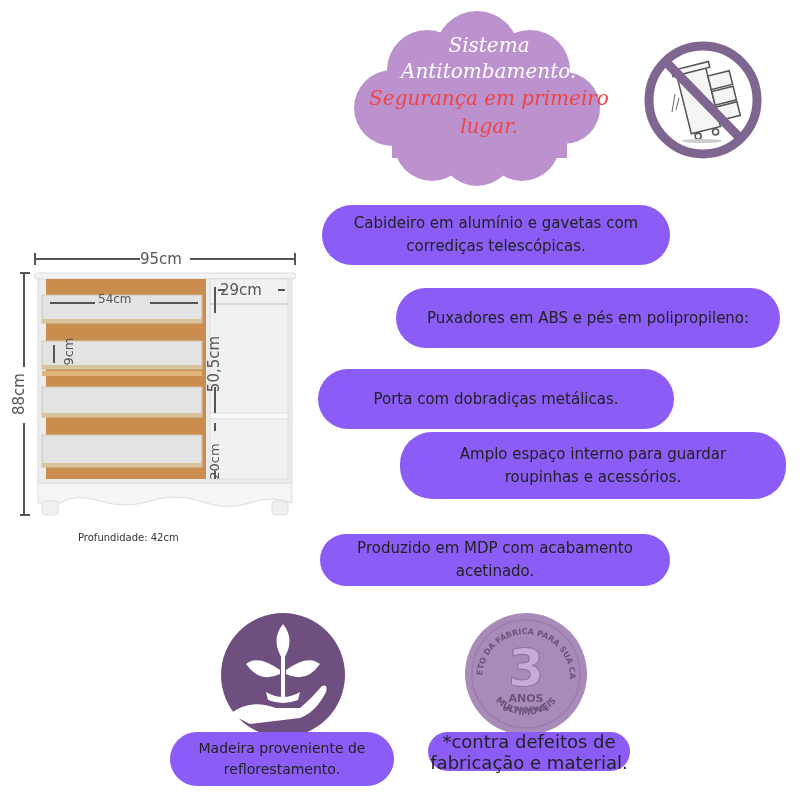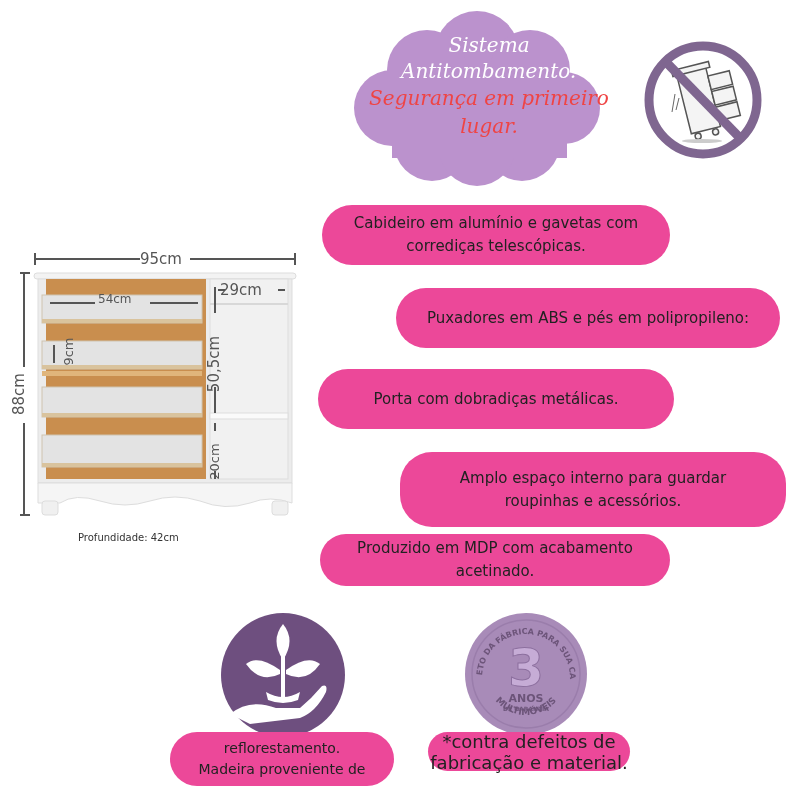--- a/index.html
+++ b/index.html
@@ -1,18 +1,18 @@
 <!DOCTYPE html>
 <html><head>
 <meta charset="utf-8">
 <style>
   html,body{margin:0;padding:0;background:#ffffff;}
   body{width:800px;height:800px;position:relative;overflow:hidden;font-family:"DejaVu Sans",sans-serif;color:#1a1a1a;}
   .abs{position:absolute;}
-  .pill{position:absolute;background:#ec4899;border-radius:32px;display:flex;align-items:center;justify-content:center;text-align:center;font-size:15px;line-height:23px;color:#222;}
+  .pill{position:absolute;background:#8b5cf6;border-radius:32px;display:flex;align-items:center;justify-content:center;text-align:center;font-size:15px;line-height:23px;color:#222;}
   .pill span{display:block;}
   
   .cloud{position:absolute;left:352px;top:8px;width:250px;height:180px;}
   .cloud-text{position:absolute;left:352px;top:32px;width:250px;text-align:center;font-family:"DejaVu Serif",serif;font-style:italic;margin-left:12px;}
   .cloud-l1{color:#fff;font-size:20px;line-height:26px;}
   .cloud-l2{color:#ef4444;font-size:20px;line-height:28px;font-style:italic;}
   .dim{position:absolute;font-family:"DejaVu Sans",sans-serif;color:#555;font-size:14px;}
   .vtext{transform:rotate(-90deg);transform-origin:center;white-space:nowrap;}
   .depth{position:absolute;left:78px;top:532px;font-size:10px;color:#333;}
 </style>
@@ -123,21 +123,21 @@
 <div class="pill" style="left:396px;top:288px;width:384px;height:60px">
   <div>
     <span>Puxadores em ABS e pés em polipropileno:</span>
   </div>
 </div>
 <div class="pill" style="left:318px;top:369px;width:356px;height:60px">
   <div>
     <span>Porta com dobradiças metálicas.</span>
   </div>
 </div>
-<div class="pill" style="left:400px;top:452px;width:386px;height:75px">
+<div class="pill" style="left:400px;top:432px;width:386px;height:67px">
   <div>
     <span>Amplo espaço interno para guardar</span>
     <span>roupinhas e acessórios.</span>
   </div>
 </div>
 <div class="pill" style="left:320px;top:534px;width:350px;height:52px">
   <div>
     <span>Produzido em MDP com acabamento</span>
     <span>acetinado.</span>
   </div>
@@ -149,22 +149,22 @@
     <path d="M63 12 Q50 28 63 48 Q76 28 63 12 Z"></path>
     <path d="M60 58 Q38 42 26 52 Q40 72 60 62 Z"></path>
     <path d="M66 58 Q88 42 100 52 Q86 72 66 62 Z"></path>
     <rect x="61" y="44" width="4" height="42"></rect>
     <path d="M46 80 Q63 90 80 80 L78 88 Q63 94 48 88 Z"></path>
     <path d="M10 102 Q30 86 56 96 L80 96 Q92 86 102 74 Q108 72 106 80 Q96 100 80 106 L30 112 Z"></path>
   </g>
 </svg>
 <div class="pill" style="left:170px;top:732px;width:224px;height:54px;font-size:14px;line-height:21px">
   <div>
+    <span>Madeira proveniente de</span>
     <span>reflorestamento.</span>
-    <span>Madeira proveniente de</span>
   </div>
 </div>
 
 <svg class="abs" style="left:464px;top:612px;width:124px;height:124px" viewBox="0 0 124 124">
   <defs>
     <path id="arcTop" d="M18 66 A44 44 0 0 1 106 66"></path>
     <path id="arcBot" d="M28 84 A40 40 0 0 0 96 84"></path>
   </defs>
   <circle cx="62" cy="62" r="61" fill="#a88bb8"></circle>
   <circle cx="62" cy="62" r="54" fill="none" stroke="#9a7dab" stroke-width="1.5"></circle>

